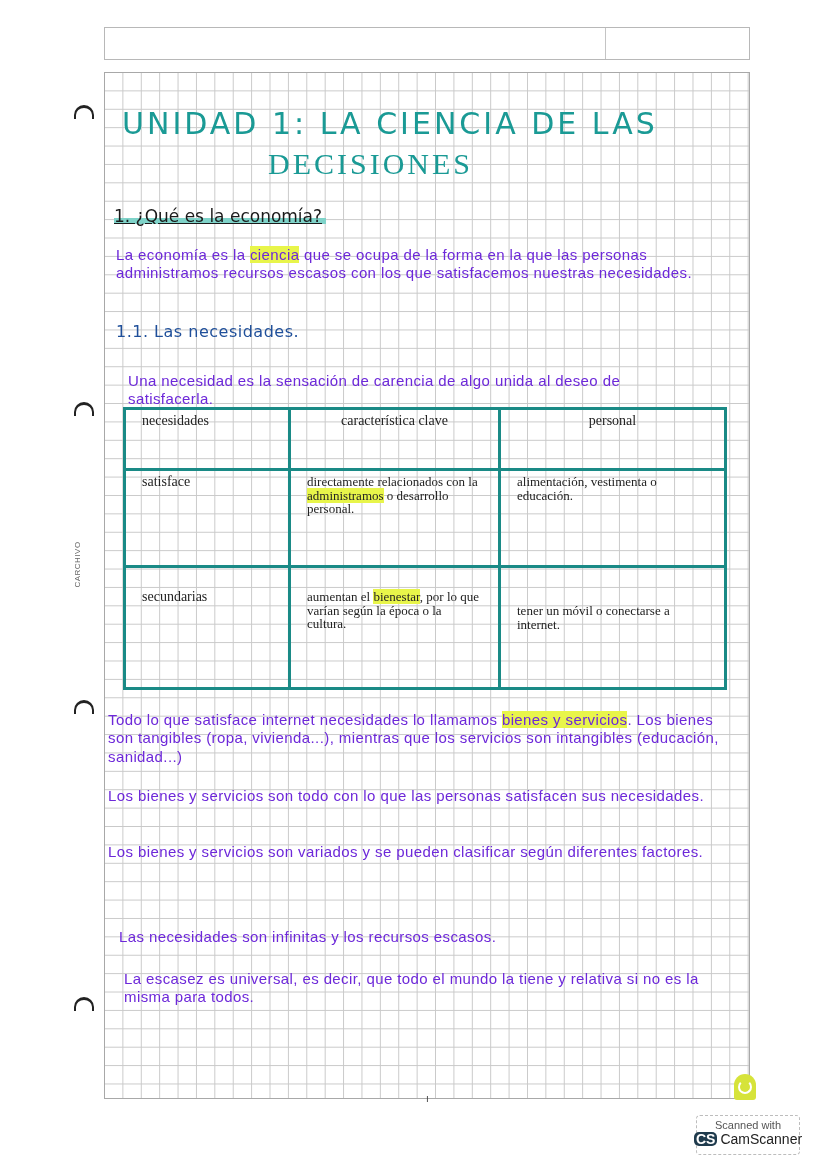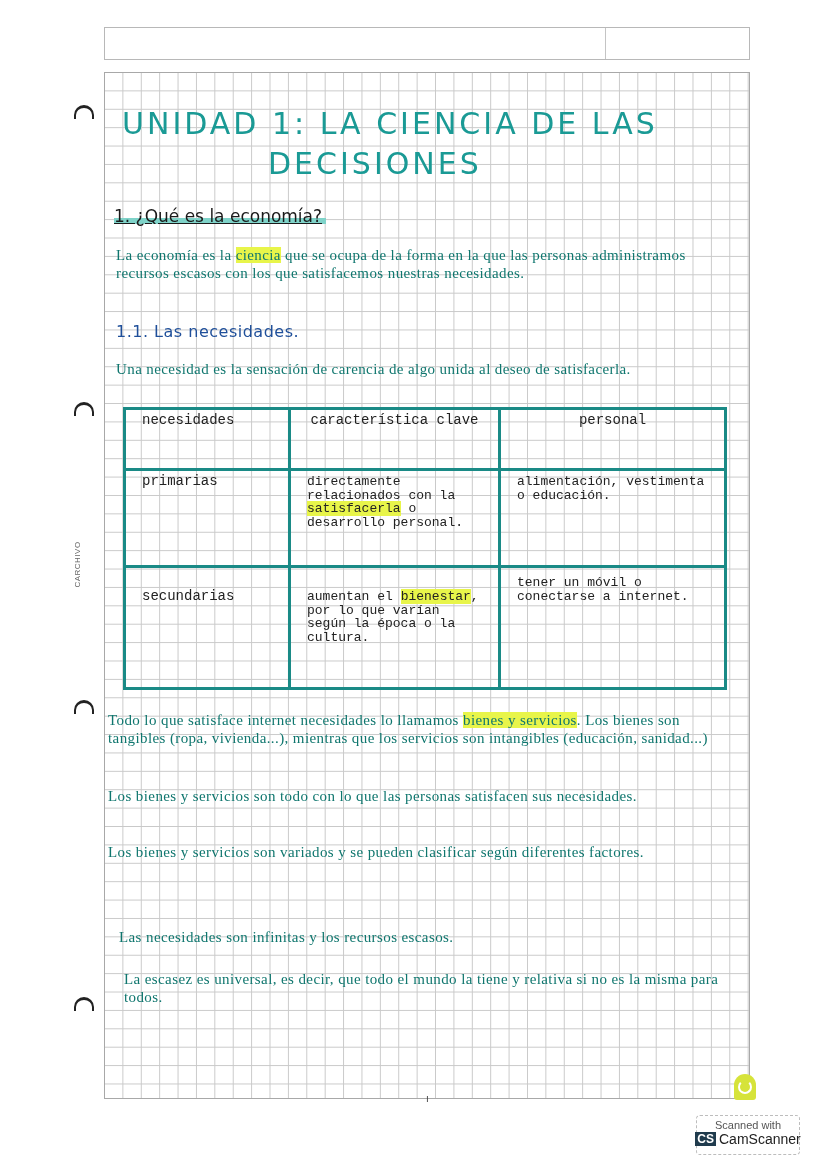--- a/index.html
+++ b/index.html
@@ -35,45 +35,45 @@
       position: absolute; left: 54px; top: 560px; transform: rotate(-90deg);
       transform-origin: center; font-size: 8px; letter-spacing: 0.5px; color: #666;
       font-family: "Liberation Sans", sans-serif;
     }
     .content { position: absolute; left: 0; top: 0; width: 828px; height: 1171px; }
     .title {
       position: absolute; left: 122px; top: 104px; width: 560px;
       color: #1a9a95; font-size: 30px; letter-spacing: 3px; line-height: 40px;
       font-family: "DejaVu Sans", sans-serif; font-weight: normal;
     }
-    .title .l2 { display: block; padding-left: 146px; }
+    .title .l2 { display: block; padding-left: 146px; font-family: Liberation Serif, serif; }
     .h1 {
       position: absolute; left: 114px; top: 206px; font-size: 17px; color: #1a1a1a;
       font-family: "DejaVu Sans", sans-serif;
       background: linear-gradient(to bottom, transparent 60%, #7fd3c9 60%, #7fd3c9 88%, transparent 88%);
       padding-right: 4px;
       text-decoration: underline;
     }
     .para {
-      position: absolute; font-size: 15px; line-height: 18.4px; color: #0f766e;
-      font-family: Liberation Serif, serif; letter-spacing: 0.4px;
+      position: absolute; font-size: 15px; line-height: 18.4px; color: #6d28d9;
+      font-family: Liberation Sans, sans-serif; letter-spacing: 0.4px;
     }
     .hl-yellow { background: #e8f54a; }
     .h2 {
       position: absolute; left: 116px; top: 322px; font-size: 16px; color: #1f4f9a;
       font-family: "DejaVu Sans", sans-serif; letter-spacing: 0.5px;
     }
     .need-table {
       position: absolute; left: 123px; top: 407px; width: 604px; height: 283px;
       border: 3px solid #1a8a86; border-collapse: collapse; box-sizing: border-box;
     }
     .need-table td {
       border: 3px solid #1a8a86; vertical-align: top; padding: 4px 16px;
       font-size: 13px; line-height: 13.5px; color: #222;
-      font-family: Liberation Mono, monospace;
+      font-family: Liberation Serif, serif;
       margin-left: 6px;
     }
     .need-table tr.head td { height: 50px; font-size: 14px; }
     .need-table tr.r1 td { height: 86px; }
     .need-table td.c1 { width: 130px; font-size: 14px; }
     .need-table td.c2 { width: 175px; }
     .need-table td.center { text-align: center; }
     .footer-mark {
       position: absolute; left: 426px; top: 1093px; font-size: 10px; color: #444;
     }
@@ -87,22 +87,22 @@
       border-top-color: transparent;
     }
     .cs-badge {
       position: absolute; left: 696px; top: 1115px; width: 104px; height: 40px;
       border: 1px dashed #bdbdbd; border-radius: 4px; box-sizing: border-box;
       text-align: center; font-family: "Liberation Sans", sans-serif;
     }
     .cs-badge .top { font-size: 11px; color: #555; margin-top: 3px; }
     .cs-badge .bottom { font-size: 14px; color: #222; display: flex; align-items: center; justify-content: center; gap: 3px; }
     .cs-badge .cs-logo {
-      background: #1f3b4d; color: #fff; font-size: 12px; font-weight: bold;
-      border-radius: 0; padding: 1px 2px; line-height: 12px;
+      background: #1f3b4d; color: #fff; font-size: 14px; font-weight: bold;
+      border-radius: 5px; padding: 1px 2px; line-height: 12px;
     }
   </style>
 </head>
 <body>
 
 <div class="header-box">
   <div class="divider"></div>
 </div>
 
 <div class="grid"></div>
@@ -121,38 +121,38 @@
   </h1>
 
   <div class="h1">1. ¿Qué es la economía?</div>
 
   <p class="para" style="left:116px; top:246px; width:600px; margin:0;">
     <span>La economía es la </span><span class="hl-yellow">ciencia</span><span> que se ocupa de la forma en la que las personas administramos recursos escasos con los que satisfacemos nuestras necesidades.</span>
   </p>
 
   <div class="h2">1.1. Las necesidades.</div>
 
-  <p class="para" style="left:116px; top:360px; width:580px; margin:0;">Una necesidad es la sensación de carencia de algo unida al deseo de satisfacerla.</p>
+  <p class="para" style="left:116px; top:360px; width:580px; margin:12px;">Una necesidad es la sensación de carencia de algo unida al deseo de satisfacerla.</p>
 
   <table class="need-table">
     <tbody>
         <tr class="head">
       <td class="c1">necesidades</td>
       <td class="c2 center">característica clave</td>
       <td class="center">personal</td>
     </tr>
     <tr class="r1">
-      <td class="c1">primarias</td>
-      <td class="c2"><span>directamente relacionados con la </span><span class="hl-yellow">satisfacerla</span><span> o desarrollo personal.</span></td>
+      <td class="c1">satisface</td>
+      <td class="c2"><span>directamente relacionados con la </span><span class="hl-yellow">administramos</span><span> o desarrollo personal.</span></td>
       <td>alimentación, vestimenta o educación.</td>
     </tr>
     <tr>
       <td class="c1" style="padding-top:22px">secundarias</td>
       <td class="c2" style="padding-top:22px"><span>aumentan el </span><span class="hl-yellow">bienestar</span><span>, por lo que varían según la época o la cultura.</span></td>
-      <td style="padding-top:8px">tener un móvil o conectarse a internet.</td>
+      <td style="padding-top:36px">tener un móvil o conectarse a internet.</td>
     </tr>
   </tbody>
     </table>
 
   <p class="para" style="left:108px; top:711px; width:620px; margin:0;">
     <span>Todo lo que satisface internet necesidades lo llamamos </span><span class="hl-yellow">bienes y servicios</span><span>. Los bienes son tangibles (ropa, vivienda...), mientras que los servicios son intangibles (educación, sanidad...)</span>
   </p>
 
   <p class="para" style="left:108px; top:843px; width:620px; margin:0;">Los bienes y servicios son variados y se pueden clasificar según diferentes factores.</p>
   <p class="para" style="left:108px; top:787px; width:610px; margin:0;">Los bienes y servicios son todo con lo que las personas satisfacen sus necesidades.</p>

